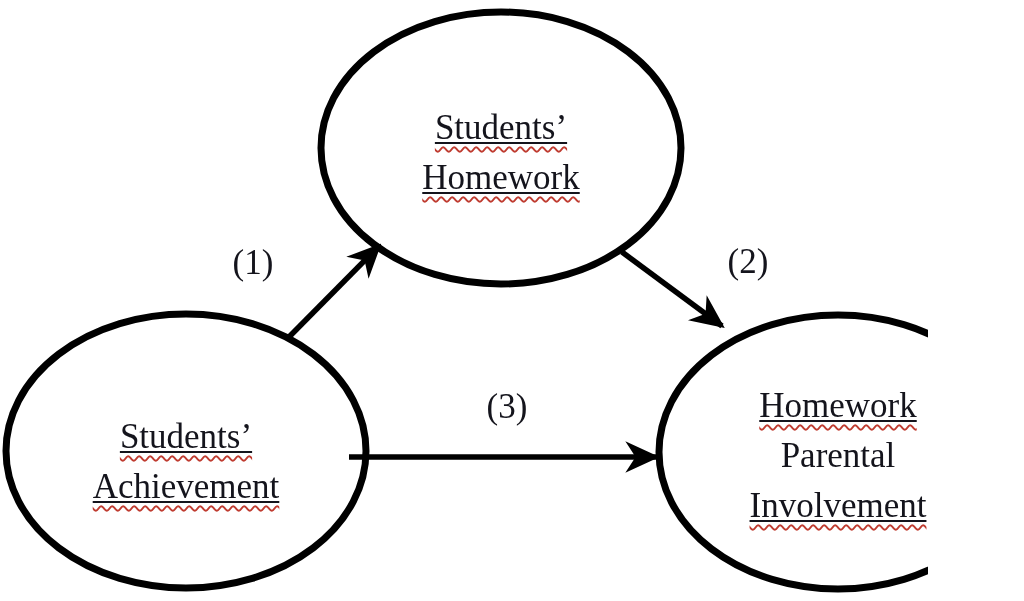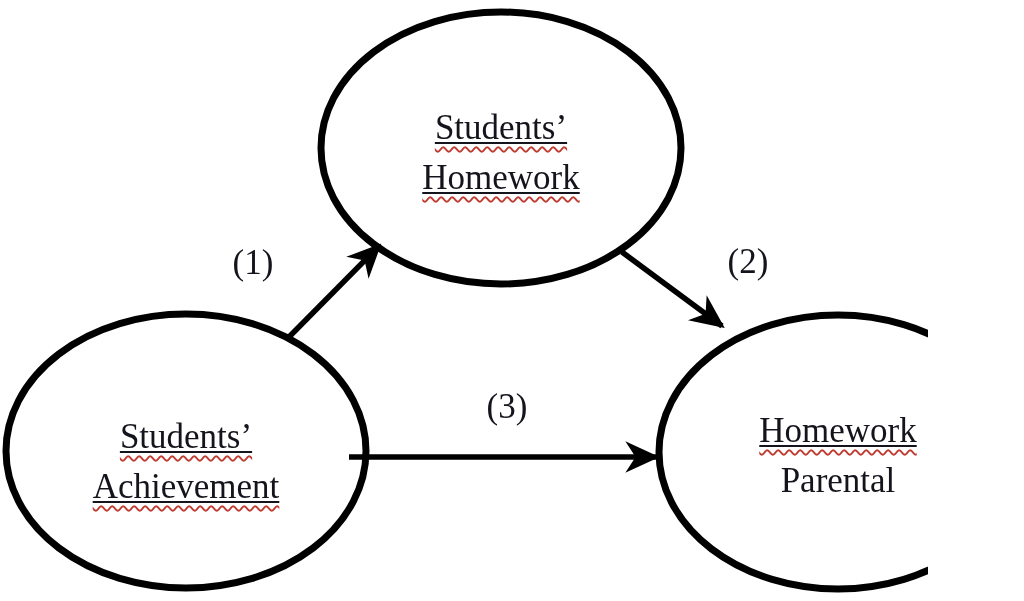--- a/index.html
+++ b/index.html
@@ -95,19 +95,20 @@
   </div>
 
   <div class="node-text" style="left:186px; top:462px;">
     <div class="tline"><span class="squig"><span class="sol">Students’</span></span></div>
     <div class="tline"><span class="squig"><span class="sol">Achievement</span></span></div>
   </div>
 
   <div class="node-text" style="left:838px; top:456px;">
     <div class="tline"><span class="squig"><span class="sol">Homework</span></span></div>
     <div class="tline"><span class="plain">Parental</span></div>
+    <div class="tline"><span class="squig"><span class="sol">Involvement</span></span></div>
   </div>
 
   <div class="edge-label" style="left:253px; top:263px;">(1)</div>
   <div class="edge-label" style="left:748px; top:262px;">(2)</div>
   <div class="edge-label" style="left:507px; top:407px;">(3)</div>
 
 </div>
 
 </body></html>

